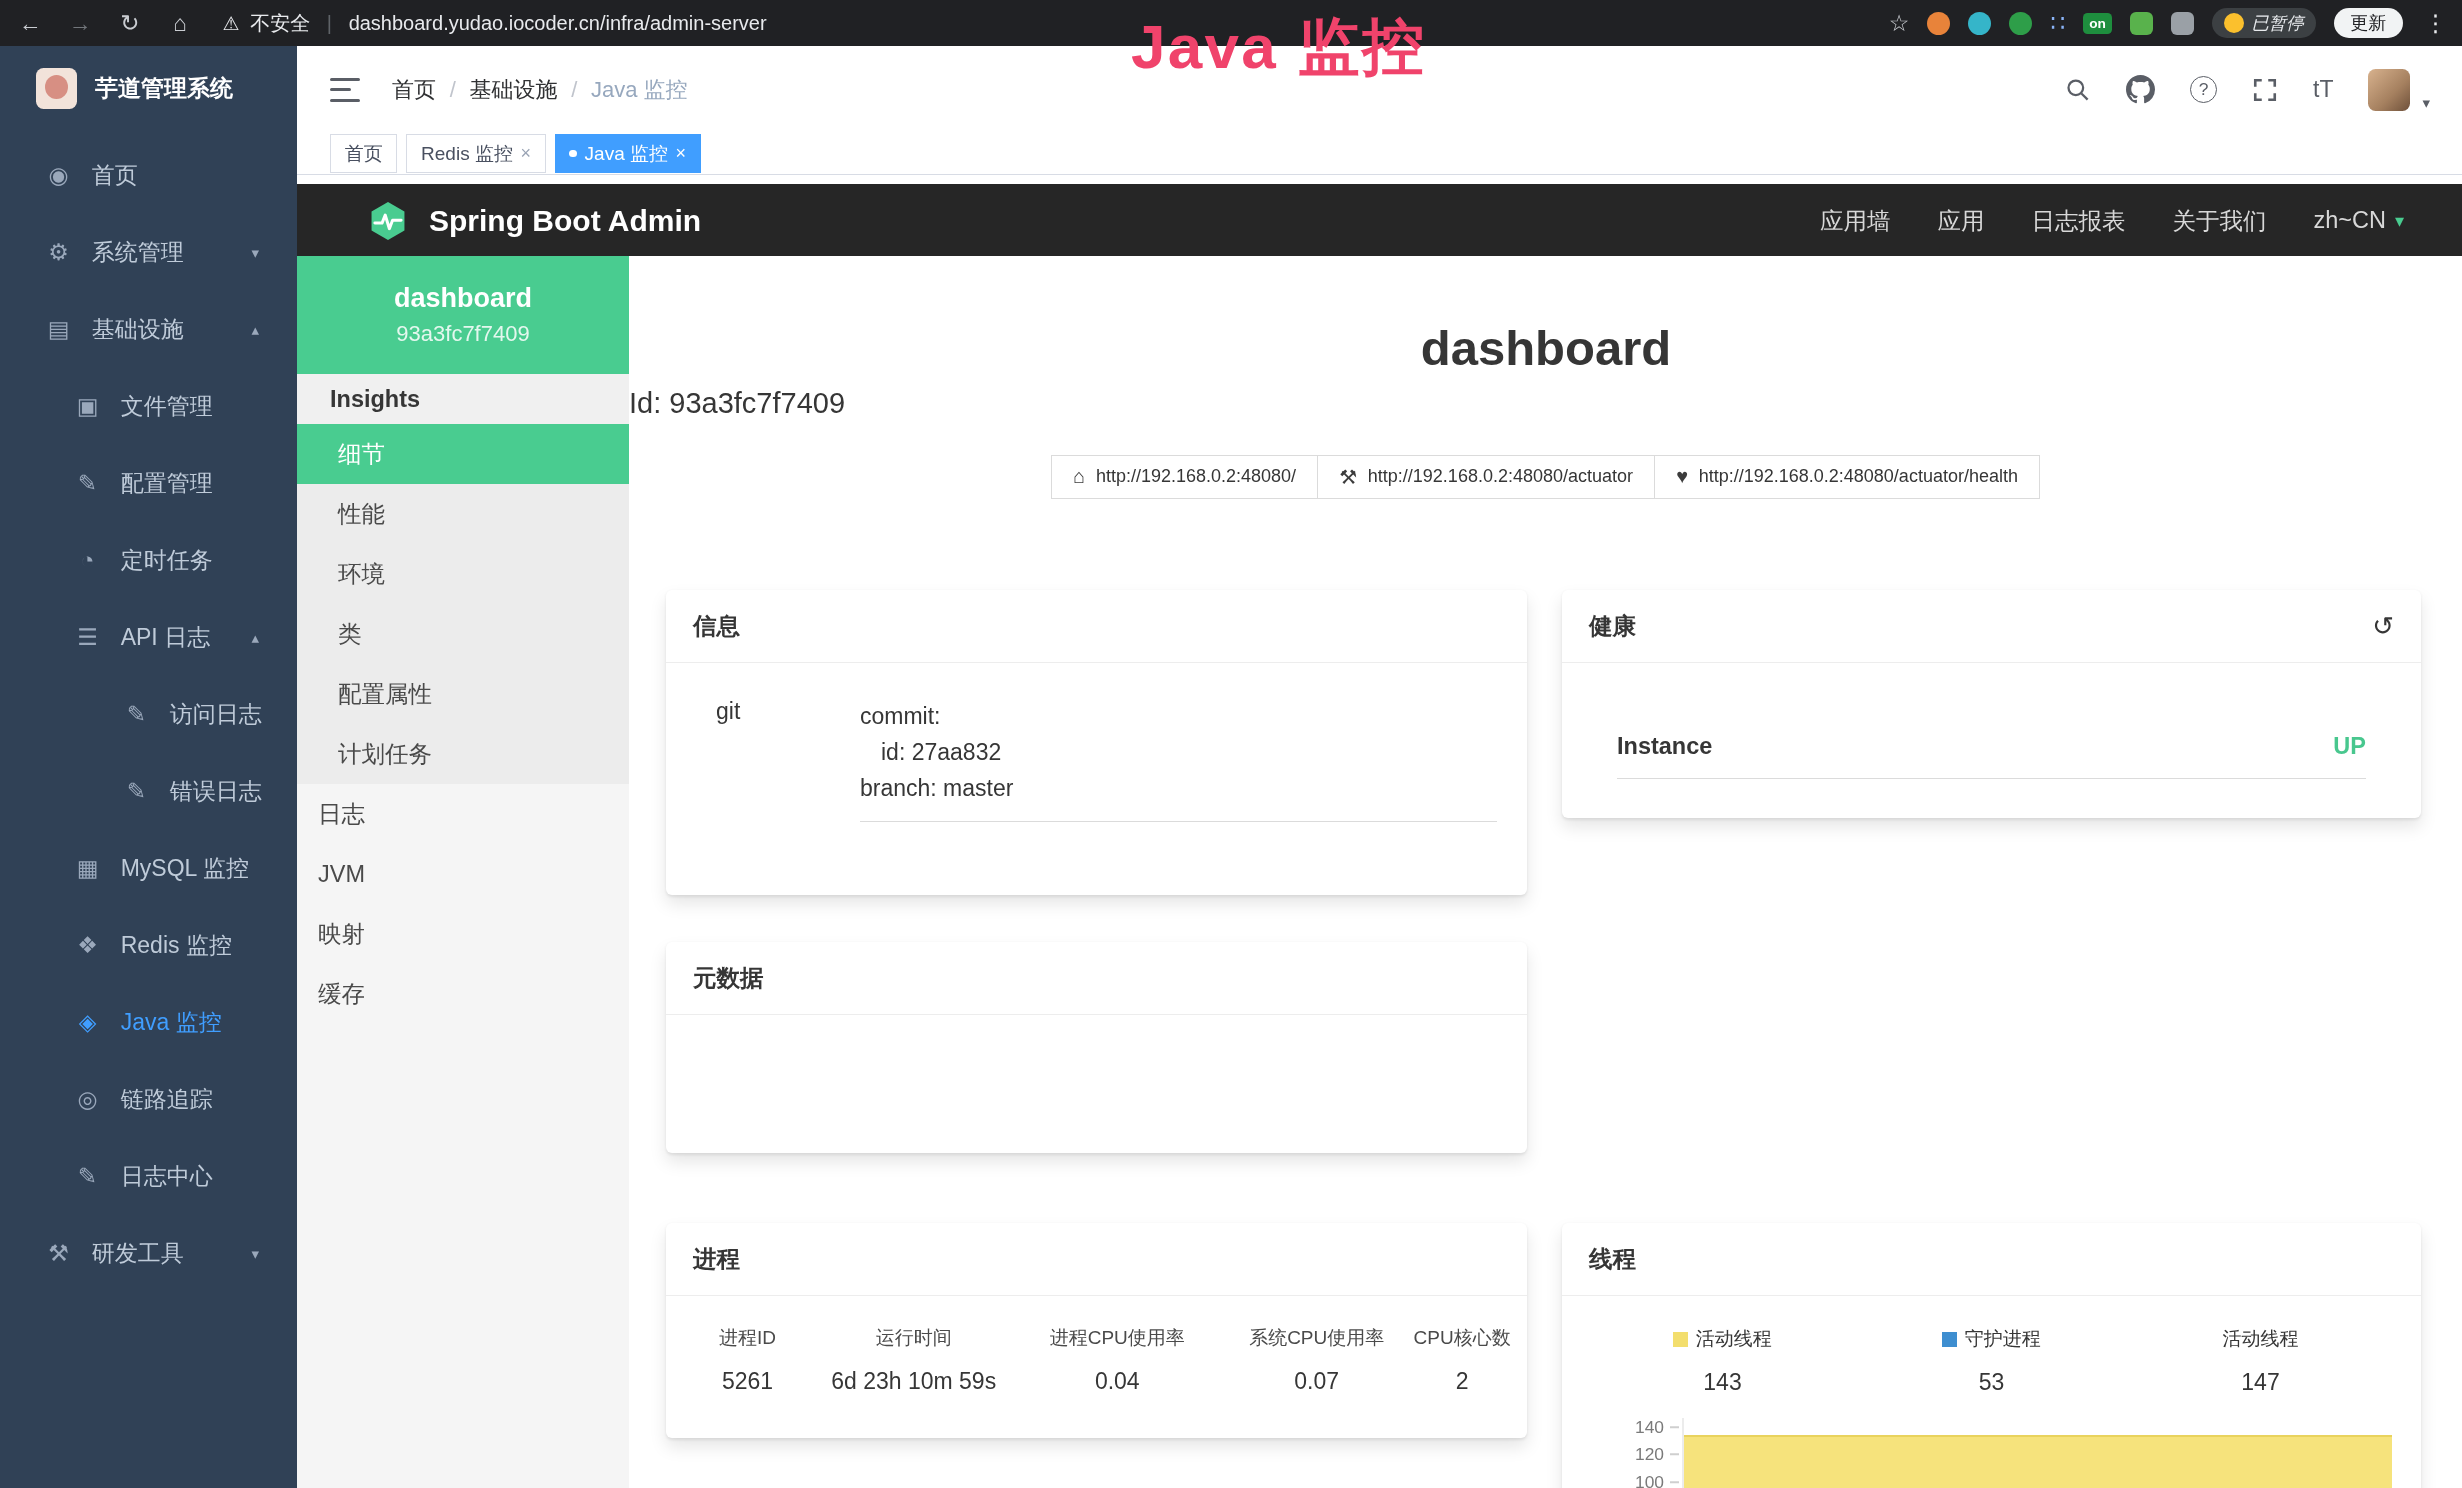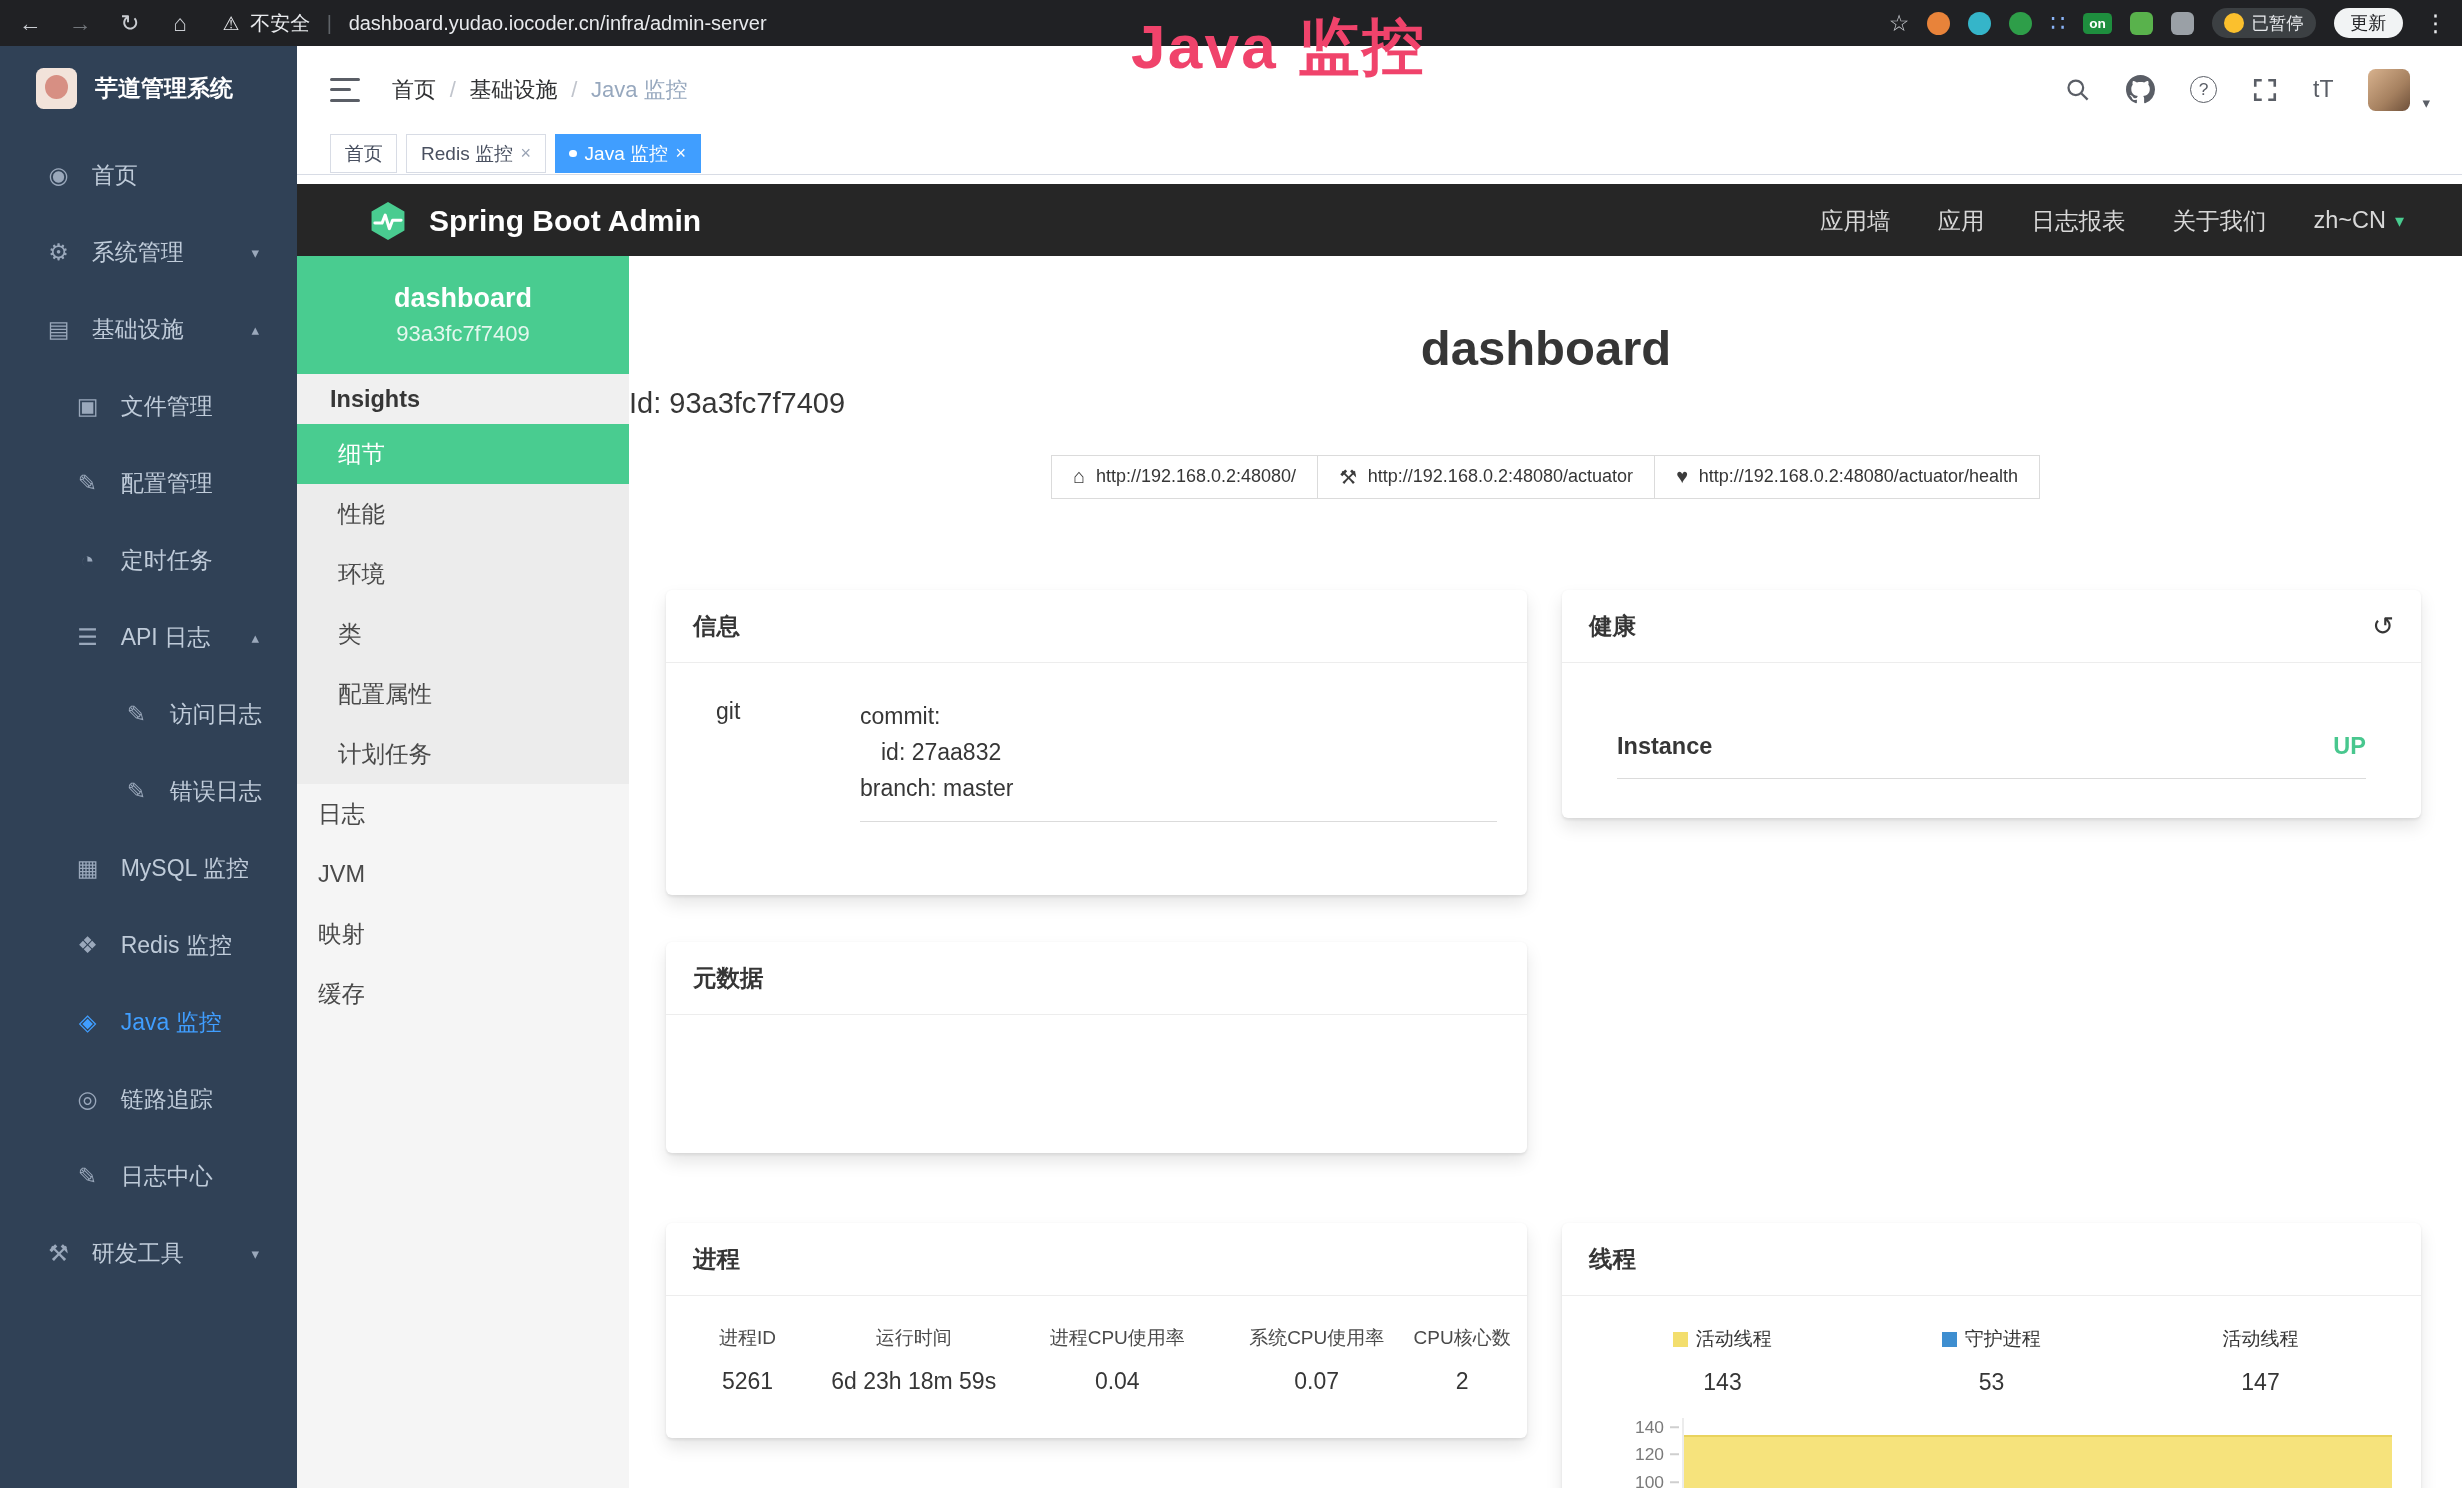--- a/index.html
+++ b/index.html
@@ -18,21 +18,21 @@
   .star { font-size:23px; color:#c9ccd1; }
   .ext { width:23px; height:23px; border-radius:50%; display:inline-block; }
   .ext.orange { background:#e8833a; }
   .ext.teal { background:#35b5c9; }
   .ext.green { background:#2e9e49; }
   .ext.sprout { background:#59b24c; border-radius:6px; }
   .ext.puzzle { background:#9aa0a6; border-radius:6px; }
   .grid-ext { font-size:23px; color:#8ab4f8; }
   .onbadge { background:#1e8e3e; color:#fff; font-size:13.7px; border-radius:4.6px; padding:3px 6px; font-weight:700; }
   .pill-paused { display:flex; align-items:center; gap:7.6px; background:#3c4043; border-radius:15px;
-                 height:30px; padding:0 12px; color:#e8eaed; font-size:17.4px; }
+                 height:30px; padding:0 12px; color:#e8eaed; font-size:17.4px;font-style:italic; }
   .smiley { width:20px; height:20px; border-radius:50%; background:#fbc02d; display:inline-block; }
   .pill-update { background:#f1f3f4; color:#202124; border-radius:15px; height:30px;
                  display:flex; align-items:center; padding:0 16.7px; font-size:18px; }
   .kebab { font-size:23px; color:#e8eaed; margin-left:3px; }
 
   
   .admin-sidebar { position:absolute; left:0; top:46px; width:297px; height:1443px; background:#304156; overflow:hidden; }
   .logo-row { display:flex; align-items:center; gap:18px; height:85px; padding-left:36px; }
   .logo-img { width:41px; height:41px; border-radius:7.6px; background:#f2e3da; position:relative; flex:none; }
   .logo-img::after { content:""; position:absolute; inset:6.8px 9px 10px 9px; border-radius:50%; background:#d78f83; }
@@ -406,21 +406,21 @@
     <div class="proc-body">
       <div class="proc-row hdr">
         <span class="pc pc1">进程ID</span>
         <span class="pc pc2">运行时间</span>
         <span class="pc pc3">进程CPU使用率</span>
         <span class="pc pc4">系统CPU使用率</span>
         <span class="pc pc5">CPU核心数</span>
       </div>
       <div class="proc-row val">
         <span class="pc pc1">5261</span>
-        <span class="pc pc2">6d 23h 18m 59s</span>
+        <span class="pc pc2">6d 23h 10m 59s</span>
         <span class="pc pc3">0.04</span>
         <span class="pc pc4">0.07</span>
         <span class="pc pc5">2</span>
       </div>
     </div>
   </div>
 
   <div class="card" id="card-threads">
     <div class="card-h">
       <span>线程</span>

